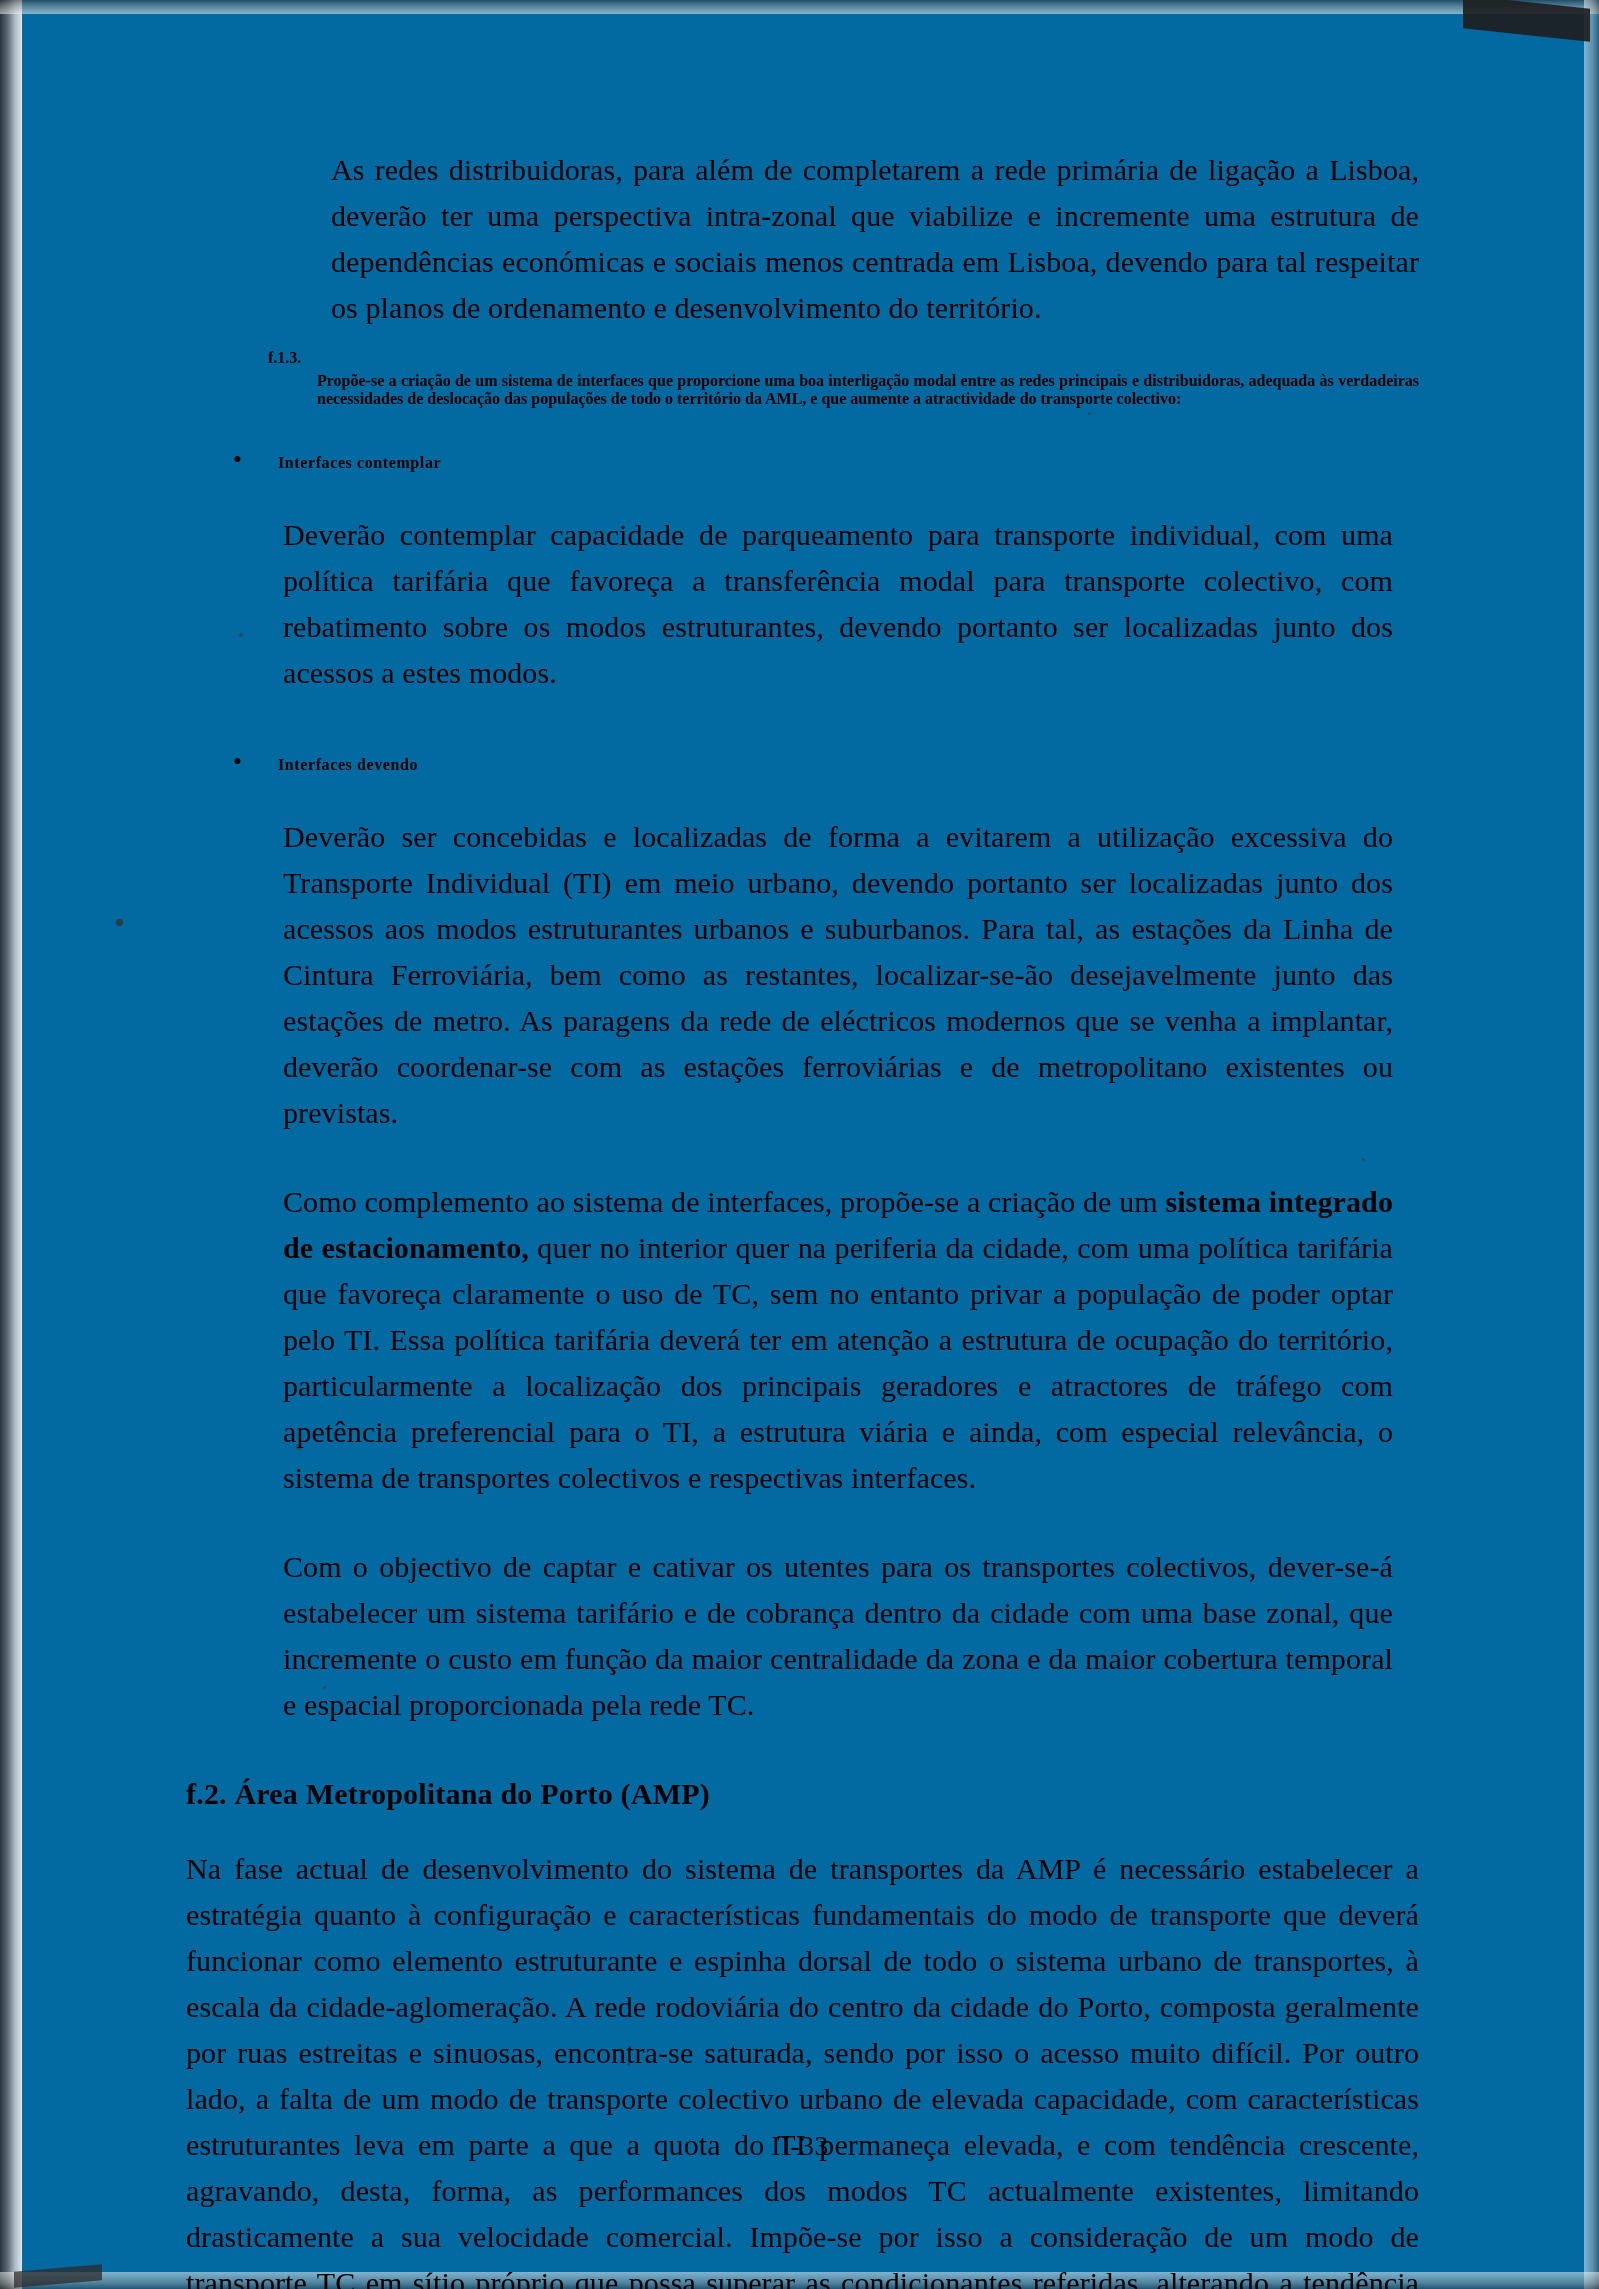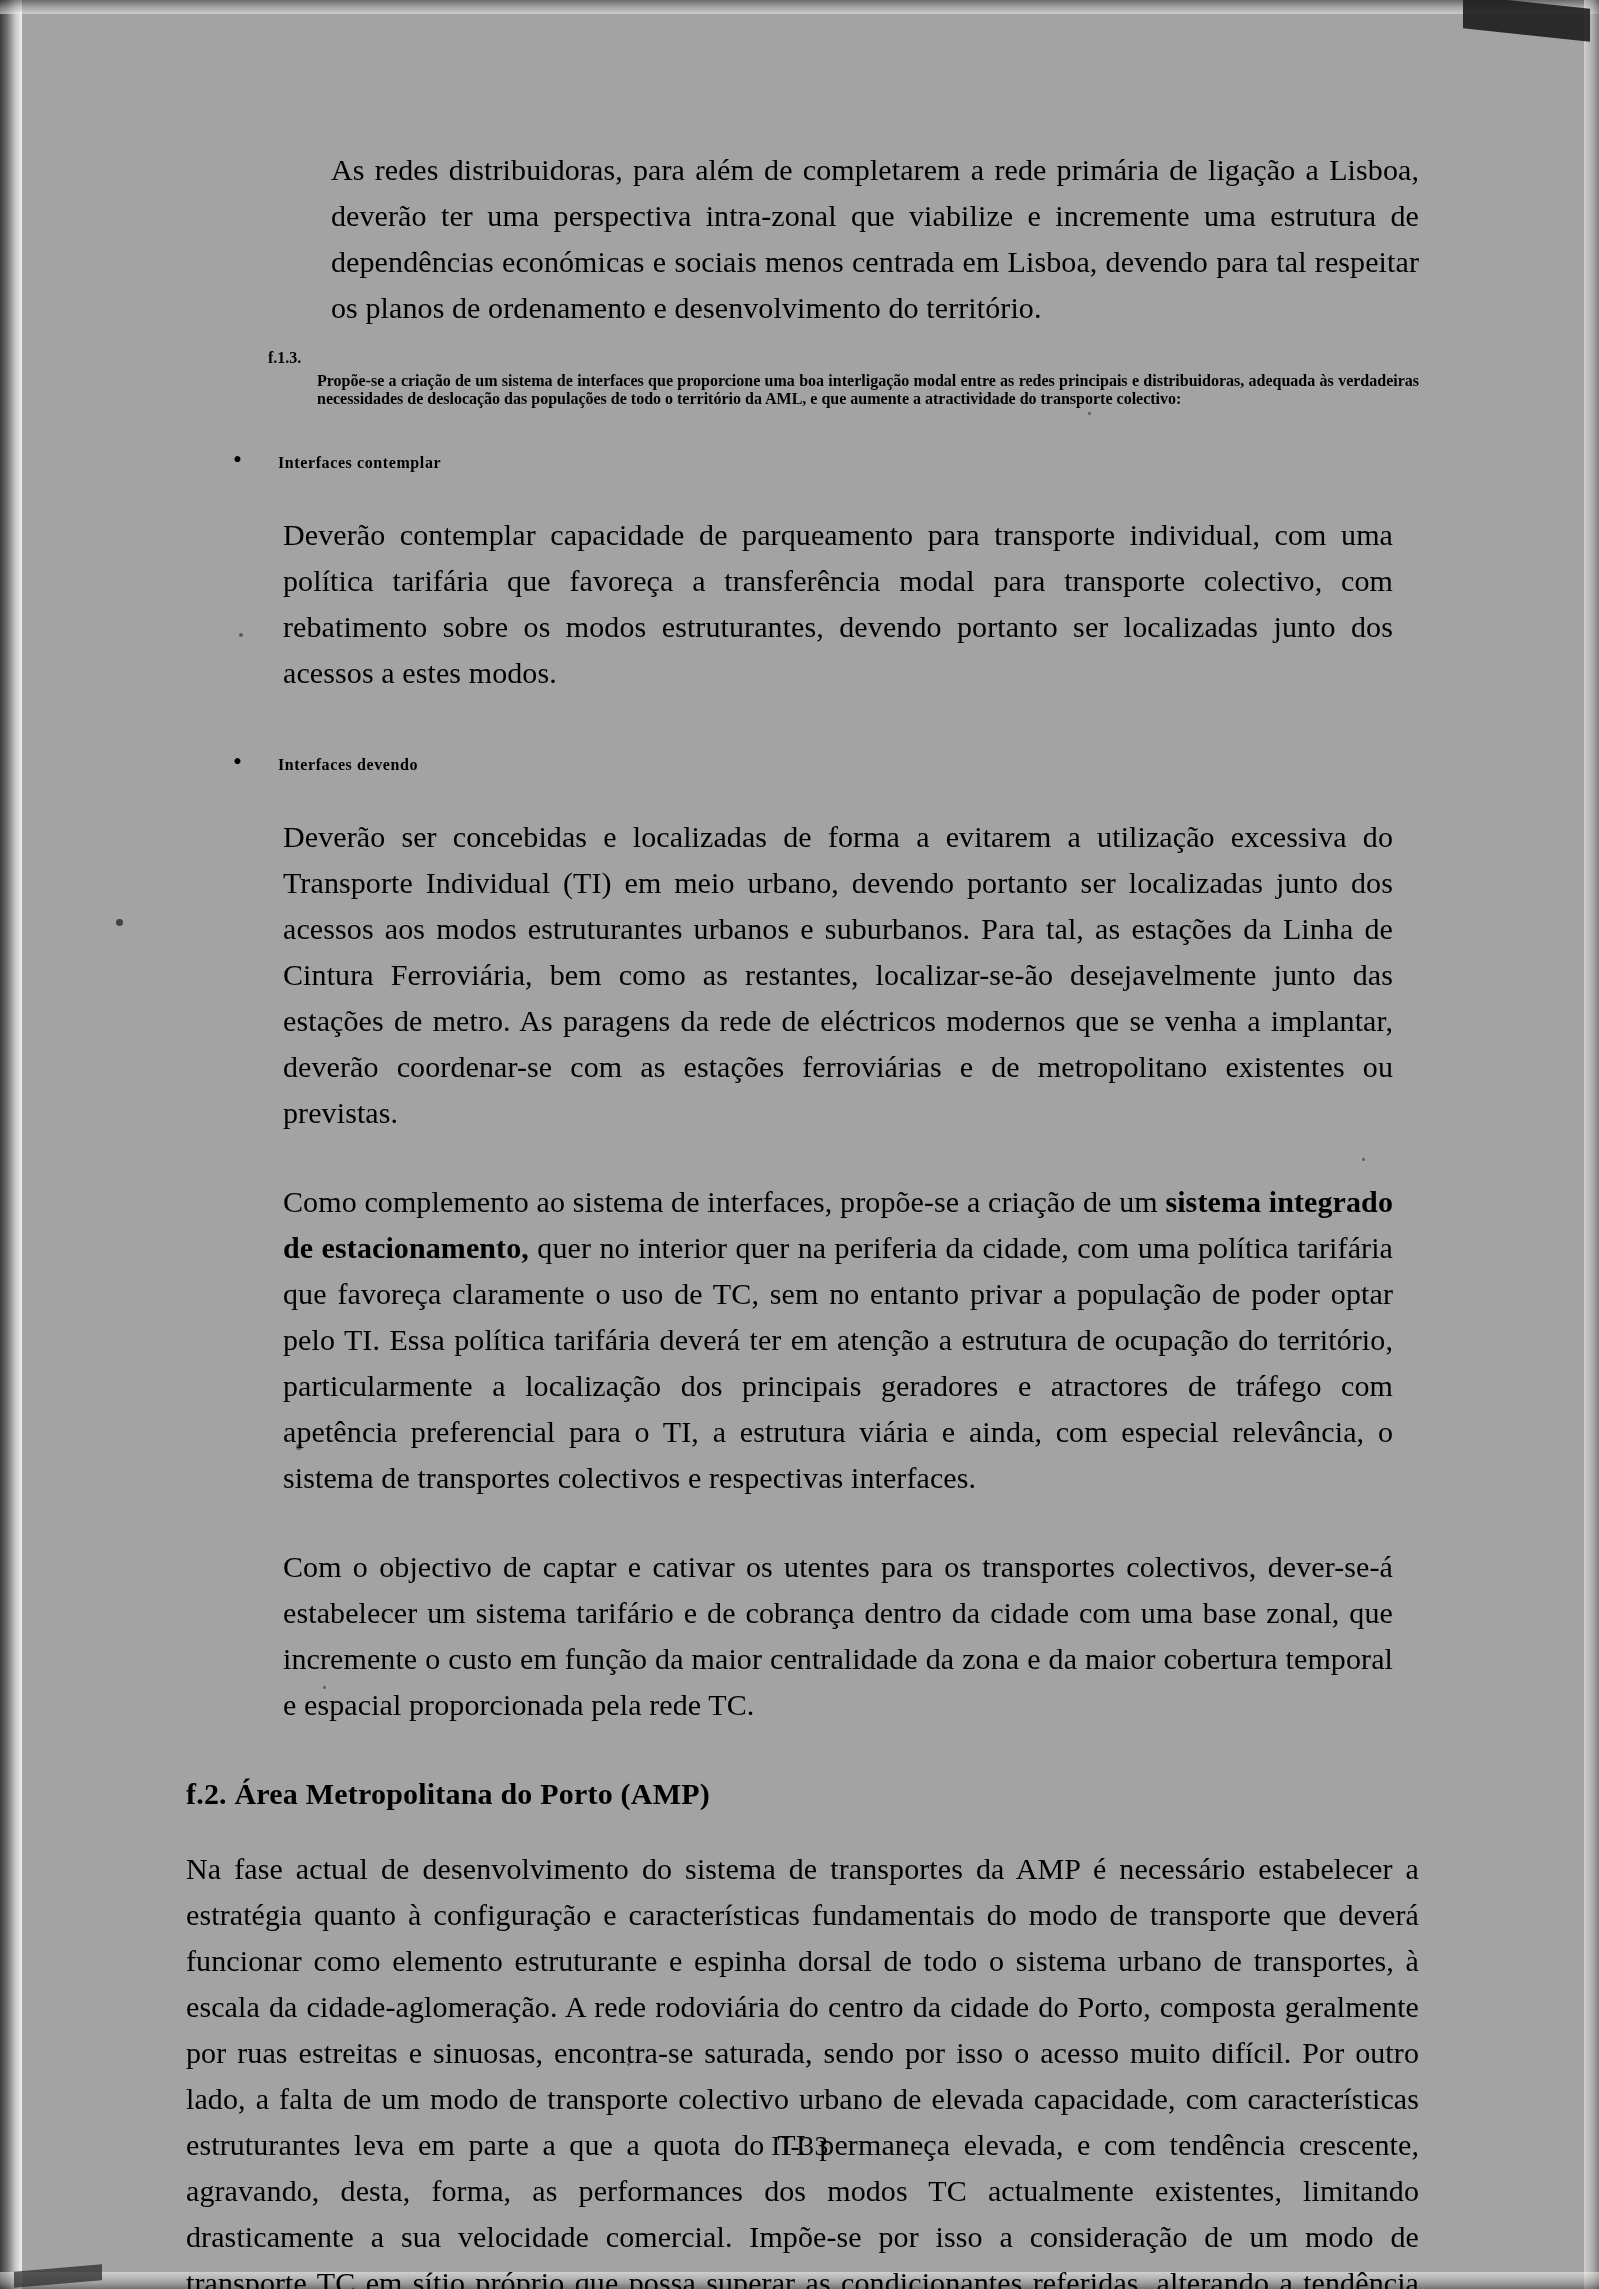--- a/index.html
+++ b/index.html
@@ -4,21 +4,21 @@
 <style>
   html, body {
     margin: 0;
     padding: 0;
     background: #ffffff;
   }
   .page {
     position: relative;
     width: 1600px;
     height: 2290px;
-    background: #a3a3a3;
+    background: #0369a1;
     overflow: hidden;
     font-family: "Liberation Serif", "DejaVu Serif", serif;
     color: #000000;
   }
 
   
   .scan-edge-left {
     position: absolute;
     left: 0; top: 0;
     width: 21.6px; height: 2290px;

